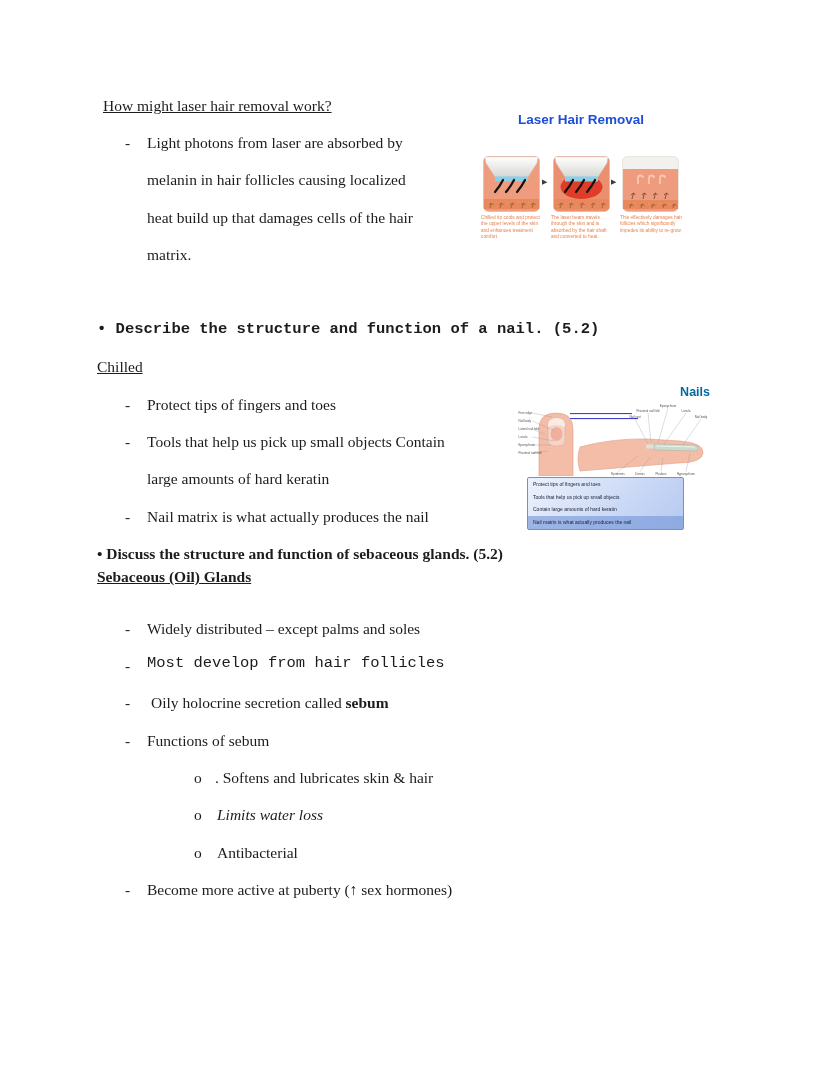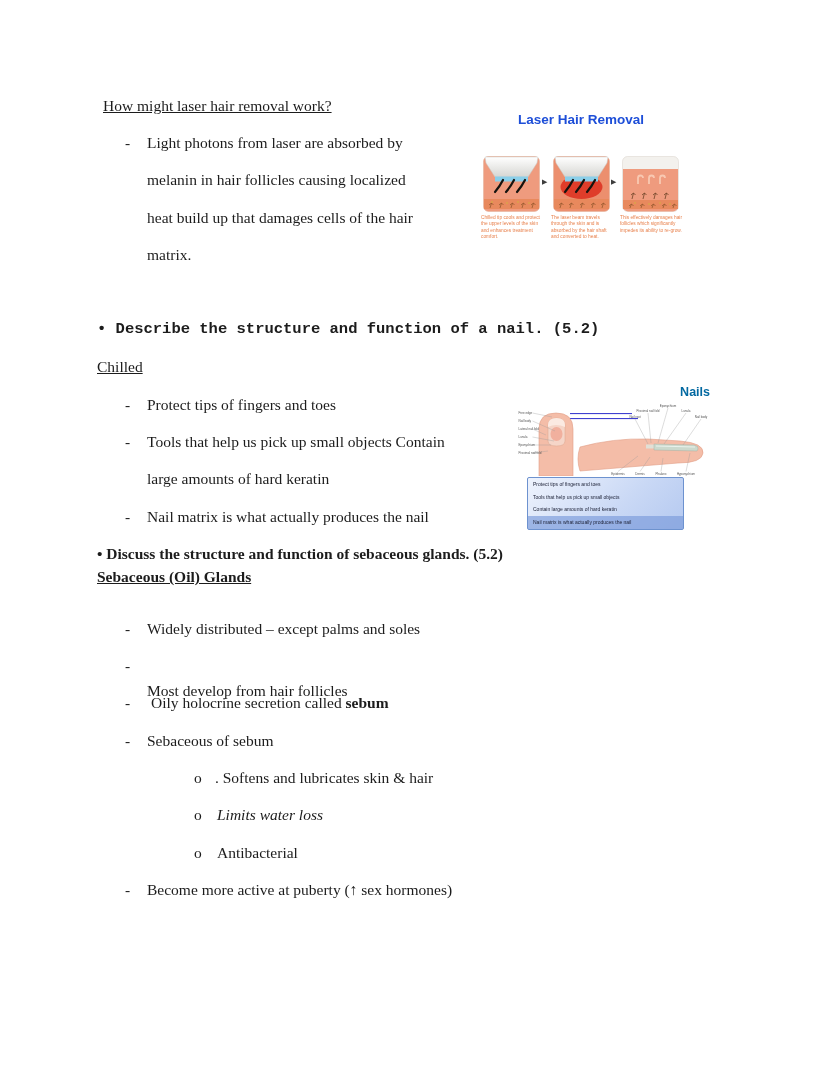--- a/index.html
+++ b/index.html
@@ -229,27 +229,27 @@
     </div>
   </div>
 
   <div class="t b" style="left:97px;top:543px;">• Discuss the structure and function of sebaceous glands. (5.2)</div>
   <div class="t b u" style="left:97px;top:566px;">Sebaceous (Oil) Glands</div>
 
   <div class="t" style="left:125px;top:618px;">-</div>
   <div class="t" style="left:147px;top:618px;">Widely distributed – except palms and soles</div>
 
   <div class="t" style="left:125px;top:655px;">-</div>
-  <div class="t" style="left:147px;top:680px;">Most develop from hair follicles</div>
+  <div class="t" style="left:147px;top:652px;font-family:Liberation Mono, monospace;">Most develop from hair follicles</div>
 
   <div class="t" style="left:125px;top:692px;">-</div>
   <div class="t" style="left:151px;top:692px;"><span>Oily holocrine secretion called </span><span class="b">sebum</span></div>
 
   <div class="t" style="left:125px;top:730px;">-</div>
-  <div class="t" style="left:147px;top:730px;">Sebaceous of sebum</div>
+  <div class="t" style="left:147px;top:730px;">Functions of sebum</div>
 
   <div class="t" style="left:194px;top:767px;">o</div>
   <div class="t" style="left:215px;top:767px;">. Softens and lubricates skin &amp; hair</div>
 
   <div class="t" style="left:194px;top:804px;">o</div>
   <div class="t" style="left:217px;top:804px;font-style:italic;">Limits water loss</div>
 
   <div class="t" style="left:194px;top:842px;">o</div>
   <div class="t" style="left:217px;top:842px;">Antibacterial</div>
 

